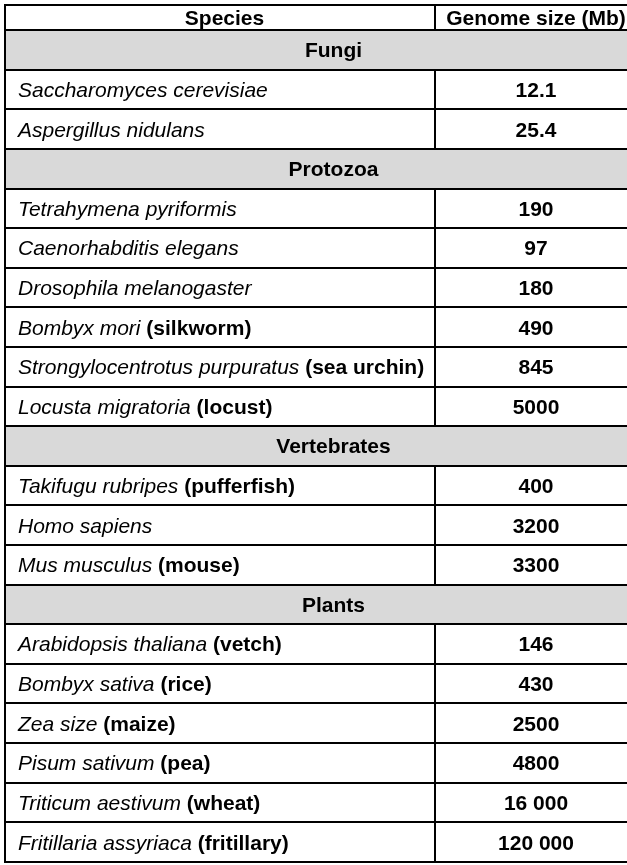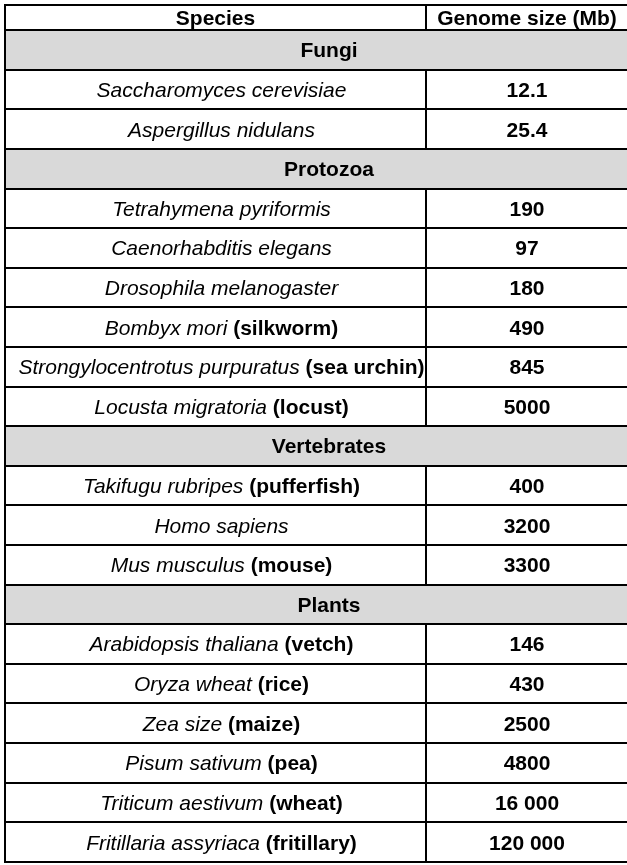--- a/index.html
+++ b/index.html
@@ -27,34 +27,34 @@
   .genome-table th,
   .genome-table td {
     border: 2px solid #000000;
     font-size: 21px;
     line-height: 1.1;
     padding: 0;
     vertical-align: middle;
     overflow: hidden;
     white-space: nowrap;
   }
-  .genome-table th.col-species { width: 419px; }
+  .genome-table th.col-species { width: 419px; padding-left: 9px; }
   .genome-table th.col-size    { width: 200px; }
   .genome-table thead th {
     font-weight: bold;
     text-align: center;
     background: #ffffff;
   }
   .genome-table td.section {
     font-weight: bold;
     text-align: center;
     padding-left: 25px;
   }
   .genome-table td.species {
-    text-align: center;
+    text-align: left;
     padding-left: 12px;
     border-radius: 8px;
   }
   .genome-table td.species .sci { font-style: italic; }
   .genome-table td.species .common { font-style: normal; font-weight: bold; }
   .genome-table td.size {
     text-align: center;
     font-weight: bold;
   }
 </style>
@@ -124,21 +124,21 @@
           <td class="size">3300</td>
         </tr>
         <tr>
           <td class="section" colspan="2" style="background: rgb(217, 217, 217);">Plants</td>
         </tr>
         <tr>
           <td class="species"><span class="sci">Arabidopsis thaliana</span><span class="common">&nbsp;(vetch)</span></td>
           <td class="size">146</td>
         </tr>
         <tr>
-          <td class="species"><span class="sci">Oryza wheat</span><span class="common">&nbsp;(rice)</span></td>
+          <td class="species"><span class="sci">Bombyx sativa</span><span class="common">&nbsp;(rice)</span></td>
           <td class="size">430</td>
         </tr>
         <tr>
           <td class="species"><span class="sci">Zea size</span><span class="common">&nbsp;(maize)</span></td>
           <td class="size">2500</td>
         </tr>
         <tr>
           <td class="species"><span class="sci">Pisum sativum</span><span class="common">&nbsp;(pea)</span></td>
           <td class="size">4800</td>
         </tr>

